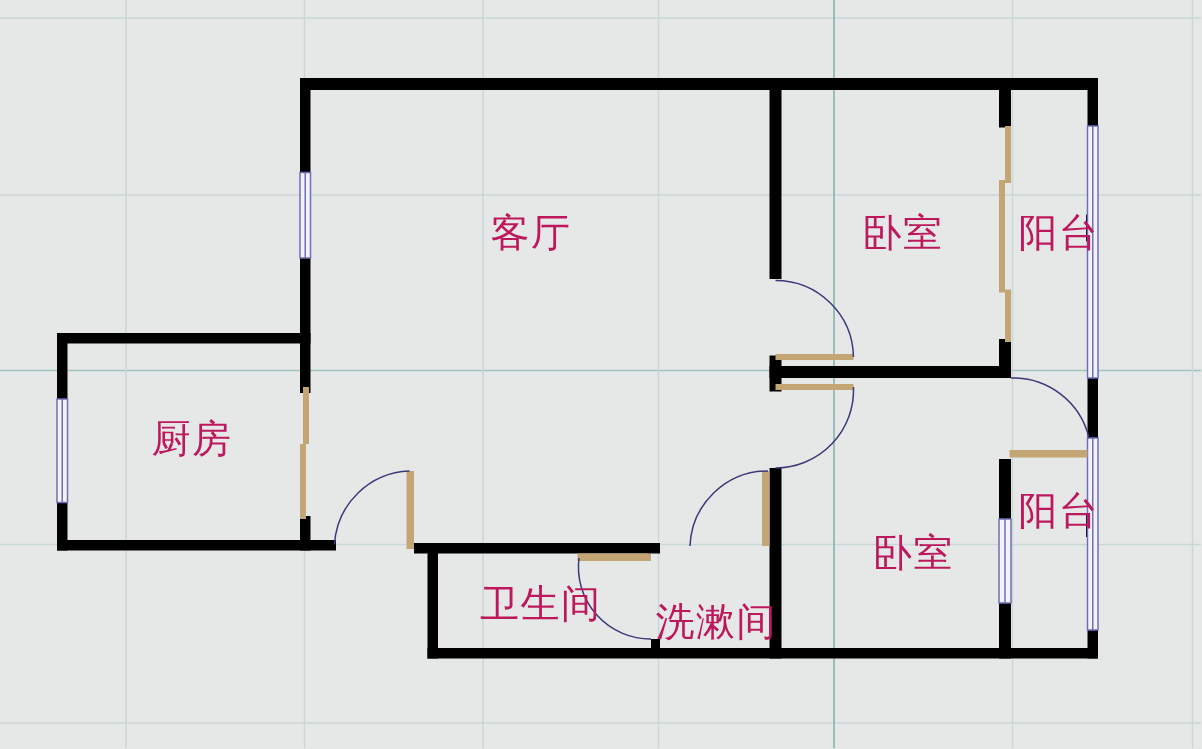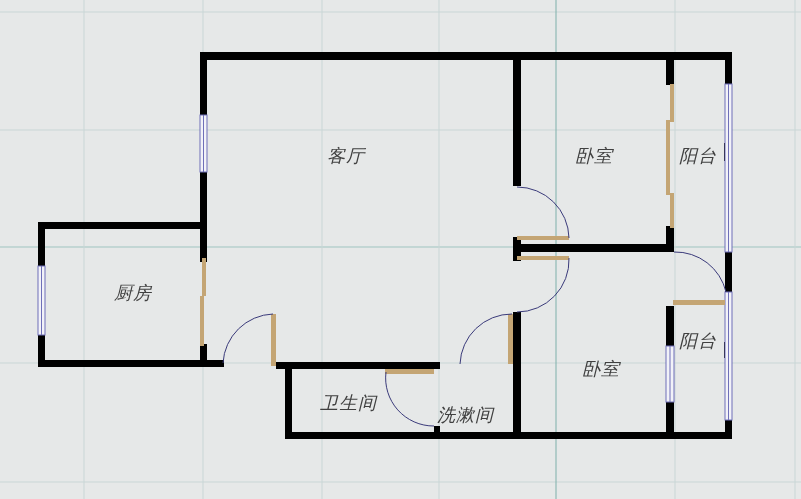--- a/index.html
+++ b/index.html
@@ -5,27 +5,26 @@
   html, body { margin: 0; padding: 0; }
   body {
     width: 801px; height: 499px; overflow: hidden;
     background: #e6e8e8;
     font-family: "DejaVu Sans", sans-serif;
   }
   #stage { position: relative; width: 801px; height: 499px; }
   svg { position: absolute; left: 0; top: 0; }
   .room-label {
     position: absolute;
-    color: #404040;
+    color: #be185d;
     font-family: "DejaVu Sans", sans-serif;
-    font-size: 18px;
+    font-size: 26px;
     line-height: 22px;
     white-space: nowrap;
     letter-spacing: 1px;
-    font-style: italic;
   }
 </style>
 </head>
 <body>
 
 <div id="stage">
   <svg width="801" height="499" viewBox="0 0 801 499">
 
     <g stroke="#c9d6d6" stroke-width="1">
       <line x1="0" y1="12" x2="801" y2="12"></line>
@@ -124,18 +123,18 @@
       <path d="M 569 258 A 52 52 0 0 1 517 312"></path>
       <path d="M 460 364 A 52 52 0 0 1 512 314"></path>
       <path d="M 386 372 A 48 48 0 0 0 434 426"></path>
       <path d="M 674 252 A 52 52 0 0 1 726 292"></path>
     </g>
   </svg>
 
   <span class="room-label" style="left:327px; top:145px;">客厅</span>
   <span class="room-label" style="left:575px; top:145px;">卧室</span>
   <span class="room-label" style="left:679px; top:145px;">阳台</span>
-  <span class="room-label" style="left:114px; top:282px;">厨房</span>
+  <span class="room-label" style="left:101px; top:282px;">厨房</span>
   <span class="room-label" style="left:320px; top:392px;">卫生间</span>
   <span class="room-label" style="left:437px; top:404px;">洗漱间</span>
   <span class="room-label" style="left:582px; top:358px;">卧室</span>
   <span class="room-label" style="left:679px; top:330px;">阳台</span>
 </div>
 
 </body></html>

